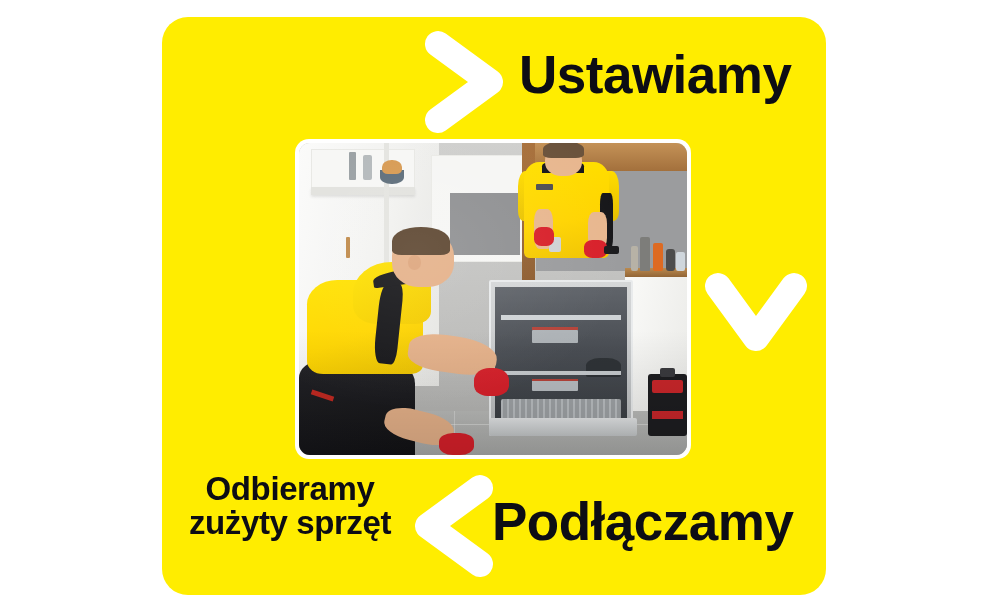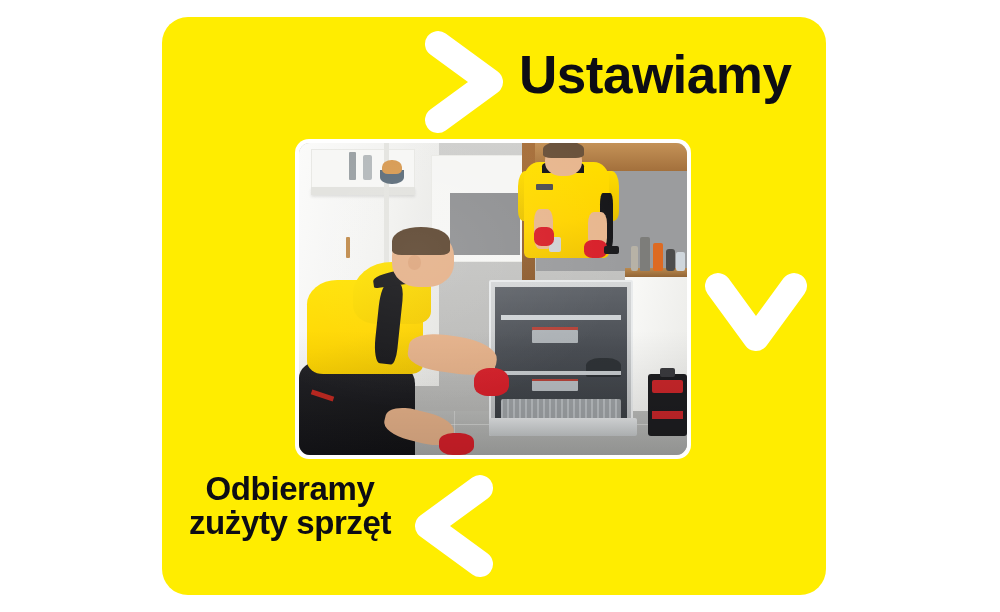--- a/index.html
+++ b/index.html
@@ -335,14 +335,15 @@
     <span class="pickup-line">Odbieramy</span>
     <span class="pickup-line">zużyty sprzęt</span>
   </div>
 
   <div class="chev chev-left">
     <svg viewBox="0 0 92 112" width="92" height="112" aria-hidden="true">
       <polyline points="70,18 18,56 70,94" fill="none" stroke="#ffffff" stroke-width="26" stroke-linecap="round" stroke-linejoin="round"></polyline>
     </svg>
   </div>
 
+  <div class="headline hl-podlaczamy">Podłączamy</div>
 
 </div>
 
 </body></html>

